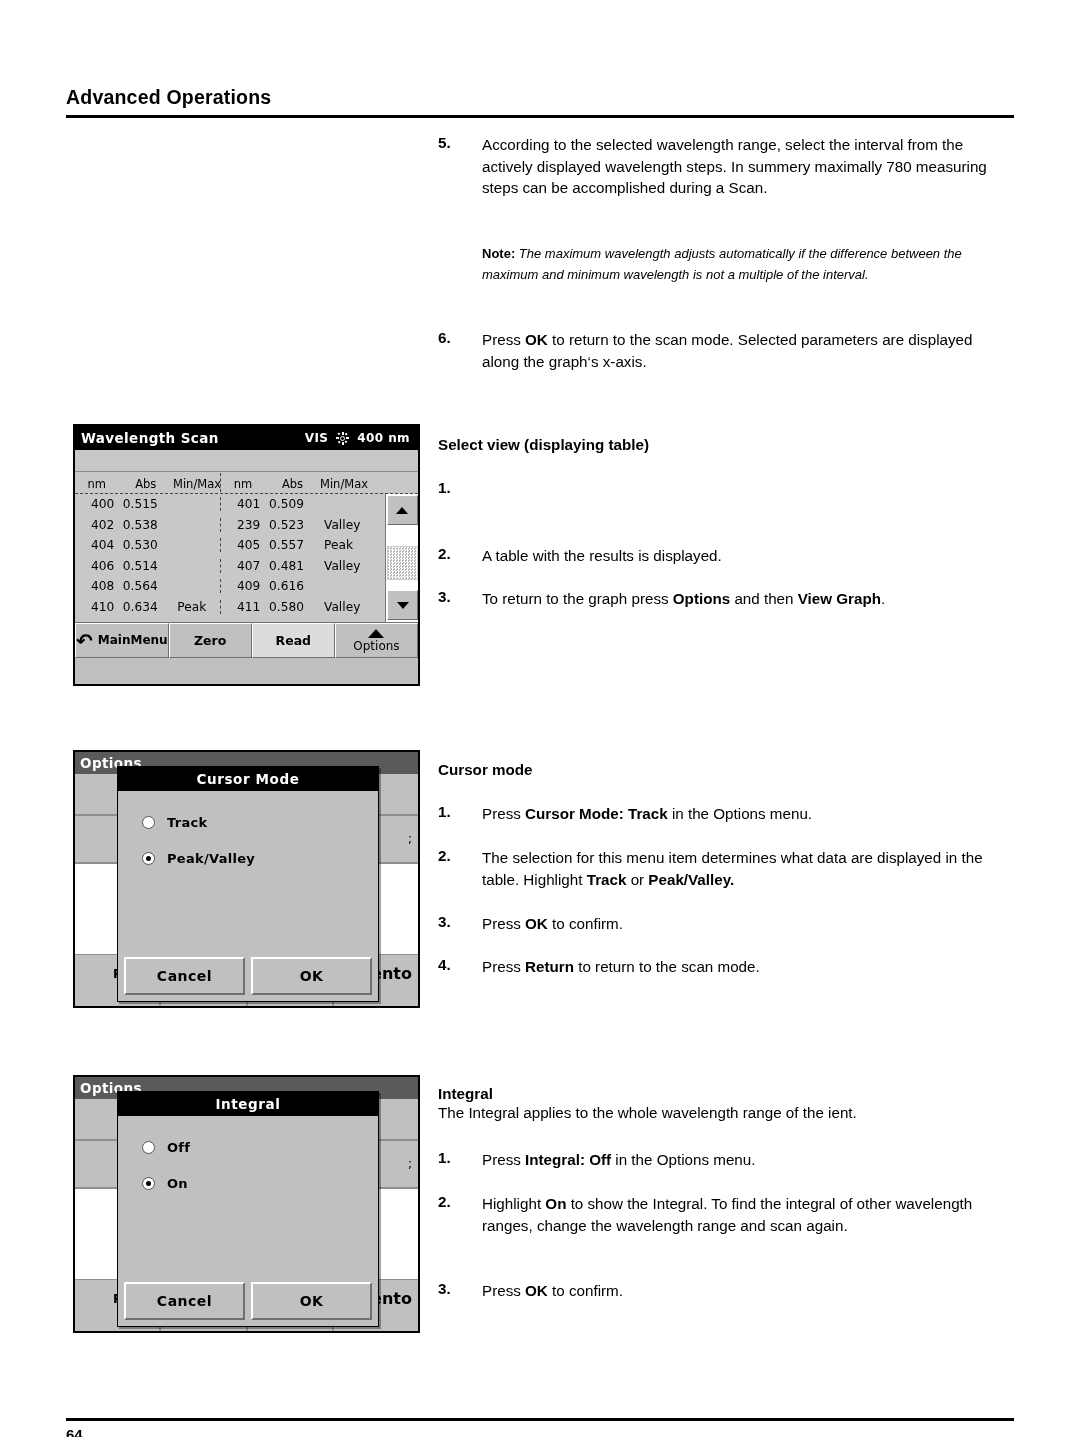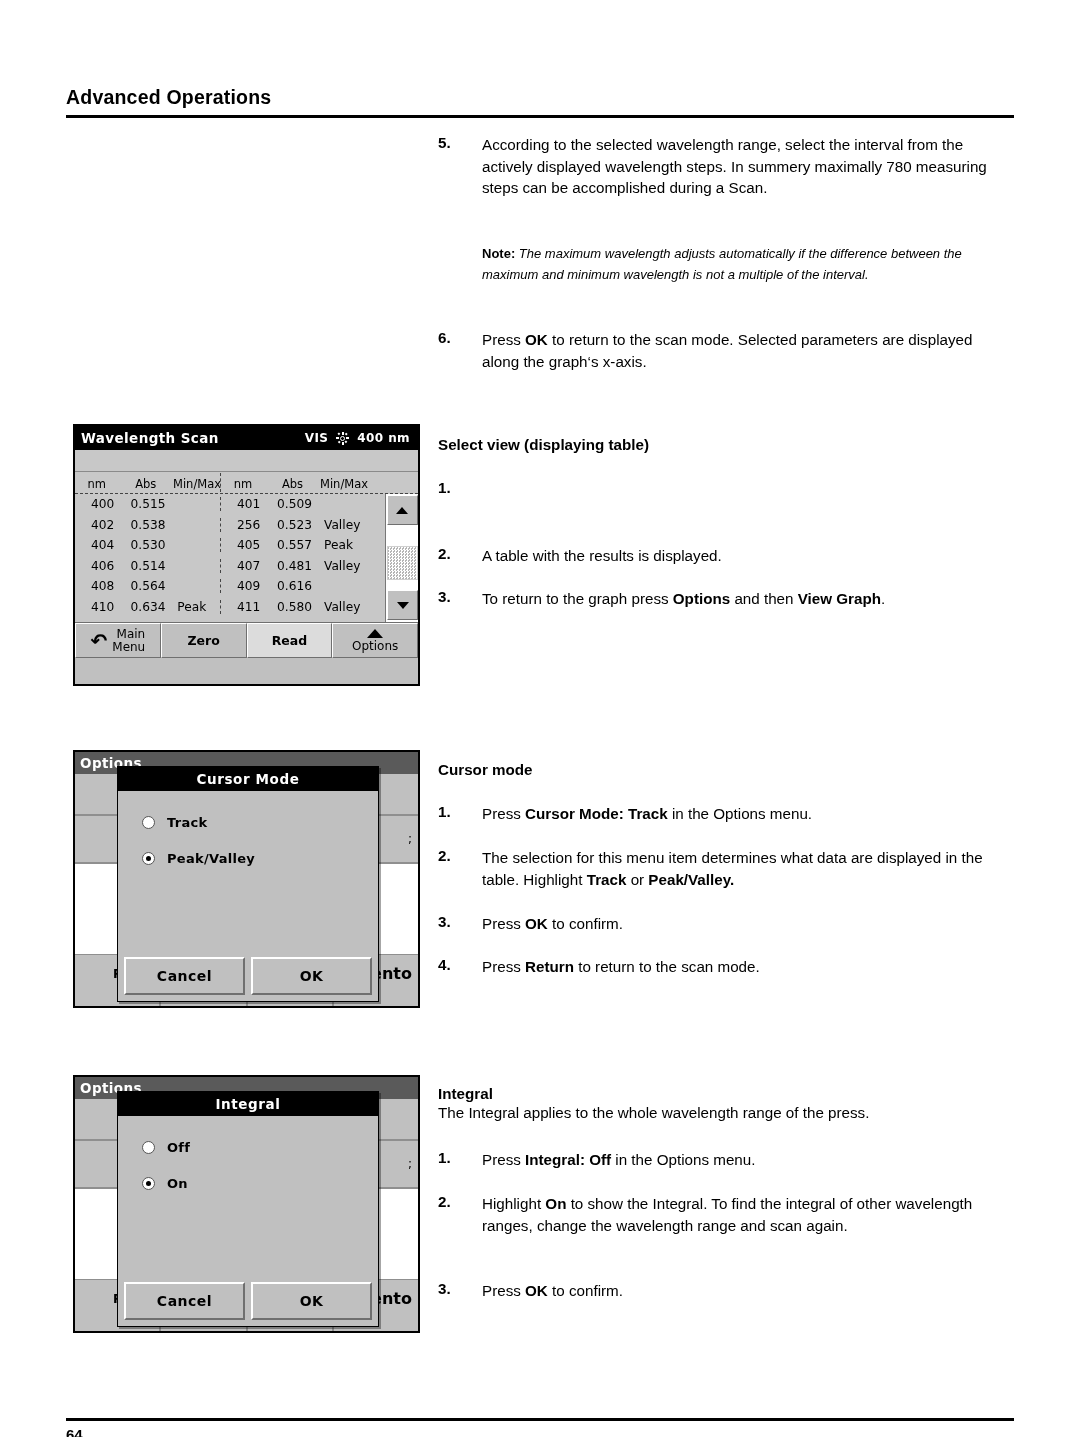--- a/index.html
+++ b/index.html
@@ -88,21 +88,21 @@
 
   .ws-headrow {
     display:flex; height:22px; align-items:center;
     border-bottom:1px dashed #444;
   }
   .ws-row { display:flex; height:20.5px; align-items:center; }
 
   .half { display:flex; width:146px; flex:0 0 146px; }
   .half.left { border-right:1px dashed #444; }
   .c-nm  { width:44px;  padding-left:16px; }
-  .c-abs { width:55px;  padding-left:4px;text-align:center; }
+  .c-abs { width:55px;  padding-left:4px; }
   .c-mm  { width:47px;  padding-left:4px; }
   .ws-headrow .cell { font-size:11.5px; text-align:center; width:100%; }
   .ws-headrow .c-nm, .ws-headrow .c-abs, .ws-headrow .c-mm { padding-left:0; text-align:center; }
   .ws-row span { font-size:12.2px; }
 
   .ws-scroll {
     position:absolute; right:0; top:22px; width:33px; height:128px;
     background:#fff; border-left:1px solid #777;
   }
   .sb-btn {
@@ -126,21 +126,21 @@
     font-size:12.5px;
   }
   .ws-buttons { display:flex; height:36px; border-top:1px solid #6f6f6f; }
   .ws-btn {
     flex:1; background:#c0c0c0;
     border:1px solid #ffffff; border-right-color:#6f6f6f; border-bottom-color:#6f6f6f;
     display:flex; align-items:center; justify-content:center; gap:5px;
     font-size:12.5px; font-weight:bold;
   }
   .ws-btn.light { background:#dcdcdc; }
-  .ws-btn .stack { display:flex; flex-direction:column; line-height:13px; font-weight:normal; font-size:12px; text-align:right;}
+  .ws-btn .stack { display:flex; flex-direction:row; line-height:13px; font-weight:bold; font-size:12px; text-align:left;}
   .arrow-back { font-size:20px; font-weight:bold; line-height:1; }
   .ws-btn .opt { display:flex; flex-direction:column; align-items:center; line-height:12px; }
   .ws-btn .opt .tri { width:0;height:0;border-left:8px solid transparent;border-right:8px solid transparent;border-bottom:9px solid #000; margin-bottom:2px;}
   .ws-btn .opt .lbl { font-weight:normal; font-size:12px; }
 
   
   .optshot { left:73px; width:347px; height:258px; }
   #shot-cursor { top:708px; }
   #shot-integral { top:1033px; }
 
@@ -270,21 +270,21 @@
   </div>
   <div class="rcol" style="top:914px;">
     <div class="step">
       <span class="num">4.</span>
       <span class="body"><span>Press </span><b>Return</b><span> to return to the scan mode.</span></span>
     </div>
   </div>
 
   <div class="rcol" style="top:1043px;">
     <div class="sec-head">Integral</div>
-    <div class="plain">The Integral applies to the whole wavelength range of the press.</div>
+    <div class="plain">The Integral applies to the whole wavelength range of the ient.</div>
   </div>
   <div class="rcol" style="top:1107px;">
     <div class="step">
       <span class="num">1.</span>
       <span class="body"><span>Press </span><b>Integral: Off</b><span> in the Options menu.</span></span>
     </div>
   </div>
   <div class="rcol" style="top:1151px;">
     <div class="step">
       <span class="num">2.</span>
@@ -348,21 +348,21 @@
             <span class="c-mm"></span>
           </div>
       </div>
       <div class="ws-row">
         <div class="half left">
             <span class="c-nm">402</span>
             <span class="c-abs">0.538</span>
             <span class="c-mm"></span>
           </div>
         <div class="half">
-            <span class="c-nm">256</span>
+            <span class="c-nm">239</span>
             <span class="c-abs">0.523</span>
             <span class="c-mm">Valley</span>
           </div>
       </div>
       <div class="ws-row">
         <div class="half left">
             <span class="c-nm">404</span>
             <span class="c-abs">0.530</span>
             <span class="c-mm"></span>
           </div>

